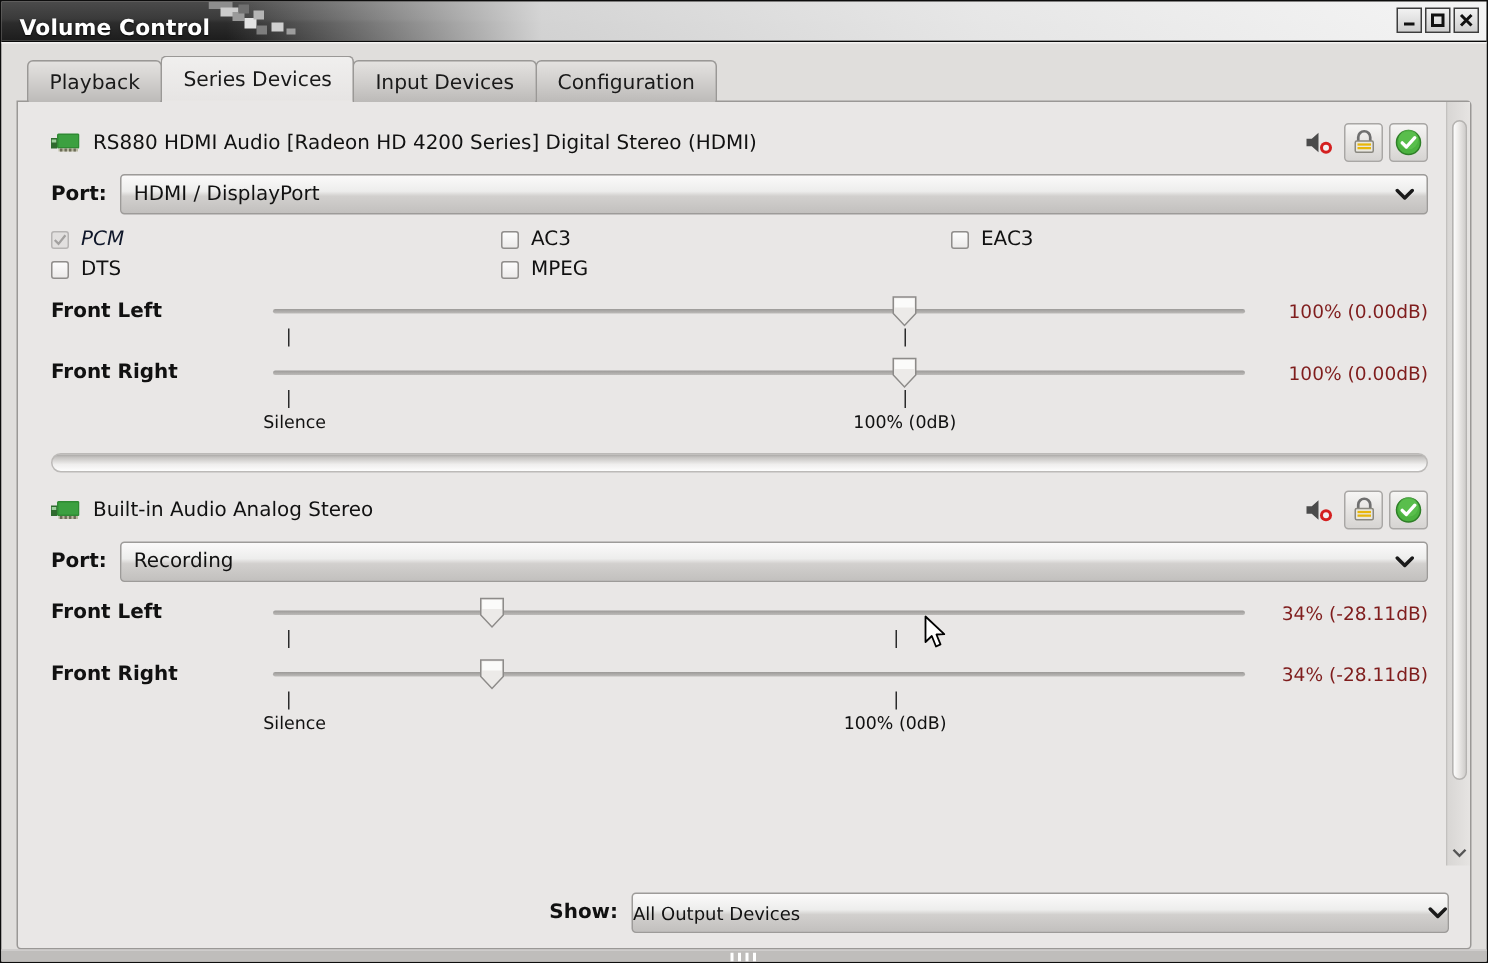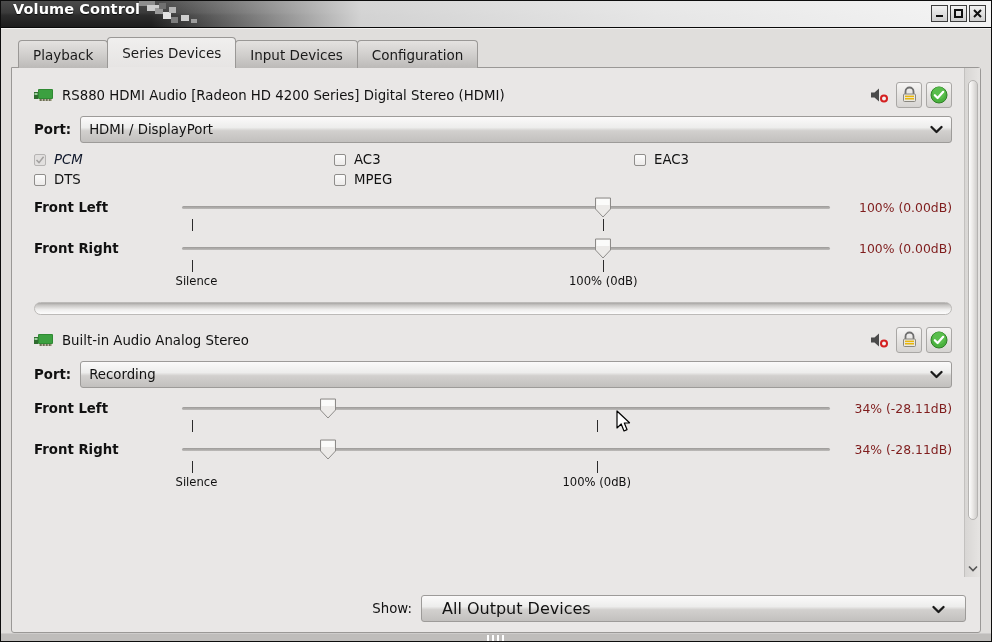--- a/index.html
+++ b/index.html
@@ -18,21 +18,21 @@
     border: 1px solid #0d0d0d;
     display: flex; flex-direction: column;
   }
 
   
   .titlebar {
     position: relative;
     height: 27px; flex: 0 0 27px;
     background: linear-gradient(to bottom, #4b4b4b 0%, #3a3a3a 45%, #2c2c2c 55%, #1d1d1d 100%);
     border-bottom: 1px solid #0a0a0a;
-    display: flex; align-items: flex-start;
+    display: flex; align-items: flex-end;
     overflow: hidden;
   }
   .title-text {
     font-size: 14.5px; font-weight: bold; color: #ffffff;
     padding-left: 12px; letter-spacing: .1px;
     text-shadow: 0 1px 1px rgba(0,0,0,.85);
     z-index: 3; white-space: nowrap;
   }
   .title-deco {
     position: absolute; left: 138px; top: 0; width: 90px; height: 27px;
@@ -285,28 +285,28 @@
     border: 1px solid #bcbab8;
   }
 
   
   .showrow {
     flex: 0 0 auto;
     display: flex; align-items: center; justify-content: flex-end;
     padding: 9px 14px 10px 14px;
   }
   .showlabel {
-    font-size: 13.3px; font-weight: normal; color: #111; margin-right: 9px;
+    font-size: 13.3px; font-weight: bold; color: #111; margin-right: 9px;
   }
   .showcombo {
     width: 545px; height: 27px;
     background: linear-gradient(to bottom, #fbfafa 0%, #ededec 42%, #d2d0ce 55%, #c2c0be 100%);
     border: 1px solid #9d9b99; border-radius: 3px;
-    display: flex; align-items: center; padding: 0 20px;
-    font-size: 16px; color: #111; cursor: pointer;
+    display: flex; align-items: center; padding: 0 0;
+    font-size: 12px; color: #111; cursor: pointer;
   }
   .showcombo .cval { flex: 1 1 auto; }
 
   
   .gripbar {
     flex: 0 0 8px; height: 8px;
     background: #bfbdbb;
     position: relative;
     border-top: 1px solid #cecccb;
   }

